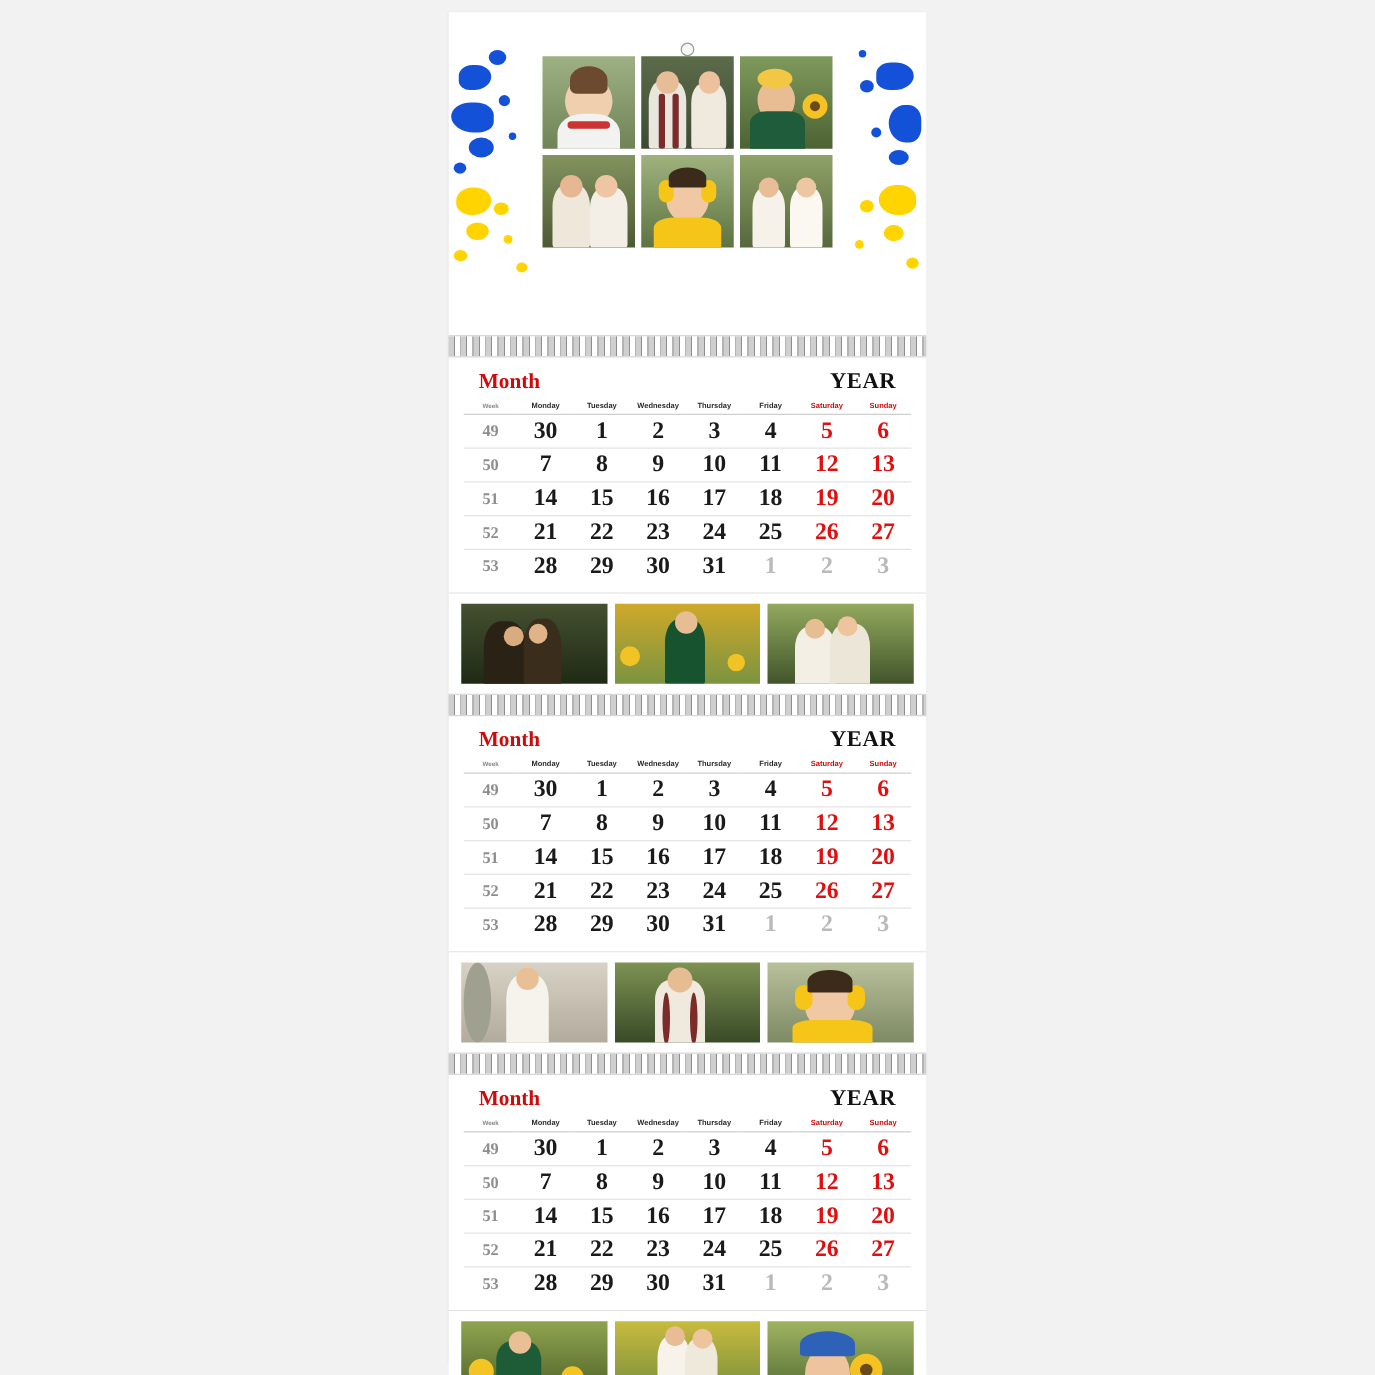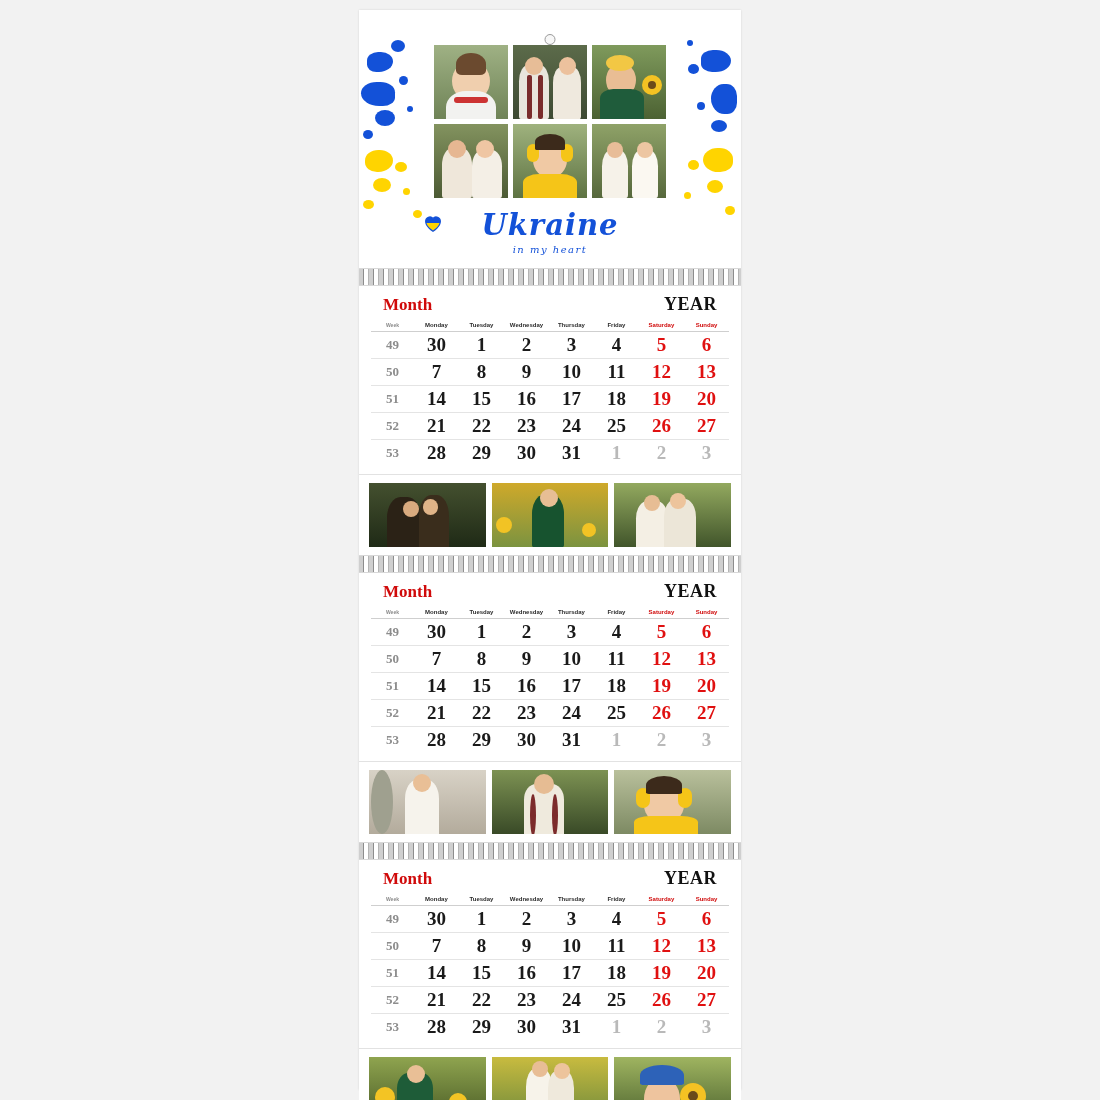--- a/index.html
+++ b/index.html
@@ -277,36 +277,20 @@
         </div>
 
         <div class="ph" style="background:linear-gradient(#8fa268,#56683c);">
           <div class="blob" style="left:10px;top:26px;width:26px;height:48px;background:#f6f2e9;border-radius:34% 34% 6% 6%;"></div>
           <div class="blob" style="left:15px;top:18px;width:16px;height:16px;background:#e8bd98;"></div>
           <div class="blob" style="left:40px;top:26px;width:26px;height:48px;background:#fbf8f1;border-radius:34% 34% 6% 6%;"></div>
           <div class="blob" style="left:45px;top:18px;width:16px;height:16px;background:#edc6a2;"></div>
         </div>
       </div>
 
-      <div class="brand">
-        <div class="brand-word">Ukraine</div>
-        <svg class="heart" viewBox="0 0 24 24">
-          <defs>
-            <clipPath id="hclip">
-              <path d="M12 21s-8-5.2-8-11a4.6 4.6 0 0 1 8-3 4.6 4.6 0 0 1 8 3c0 5.8-8 11-8 11z"></path>
-            </clipPath>
-          </defs>
-          <g clip-path="url(#hclip)">
-            <rect x="0" y="0" width="24" height="12" fill="#1351d8"></rect>
-            <rect x="0" y="12" width="24" height="12" fill="#ffd400"></rect>
-          </g>
-          <path d="M12 21s-8-5.2-8-11a4.6 4.6 0 0 1 8-3 4.6 4.6 0 0 1 8 3c0 5.8-8 11-8 11z" fill="none" stroke="#1351d8" stroke-width="1.4"></path>
-        </svg>
-        <div class="brand-sub">in my heart</div>
-      </div>
     </div>
 
     <div class="spiral"></div>
 
     <div class="month-page">
       <div class="month-head">
         <span class="month-name">Month</span>
         <span class="year-label">YEAR</span>
       </div>
       <table class="cal">

